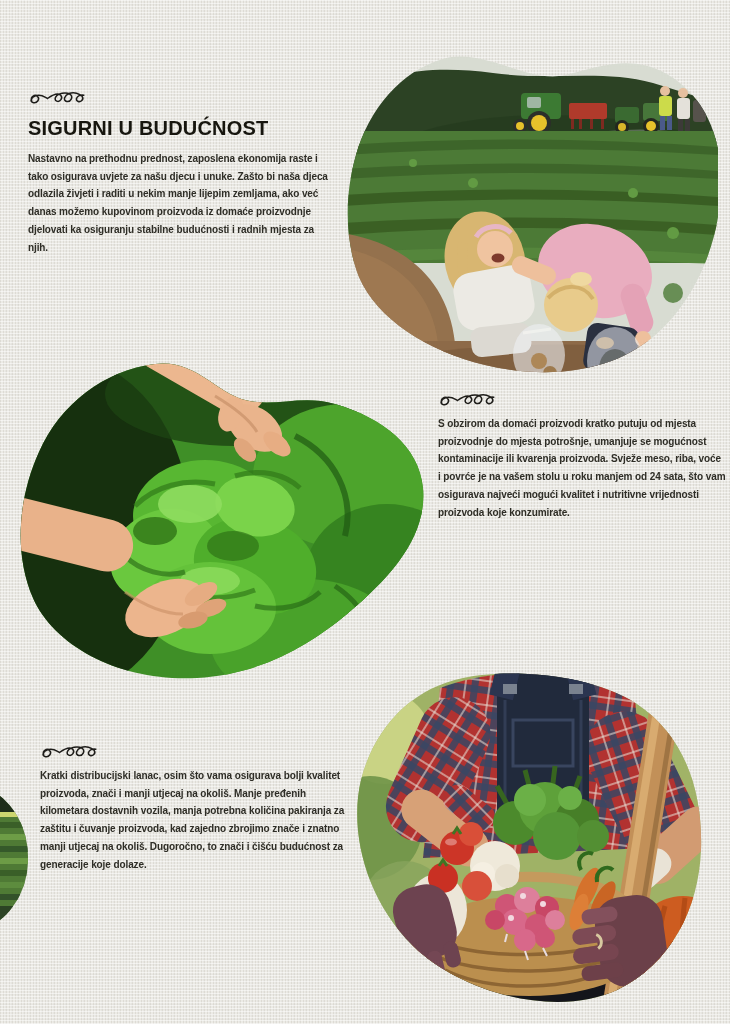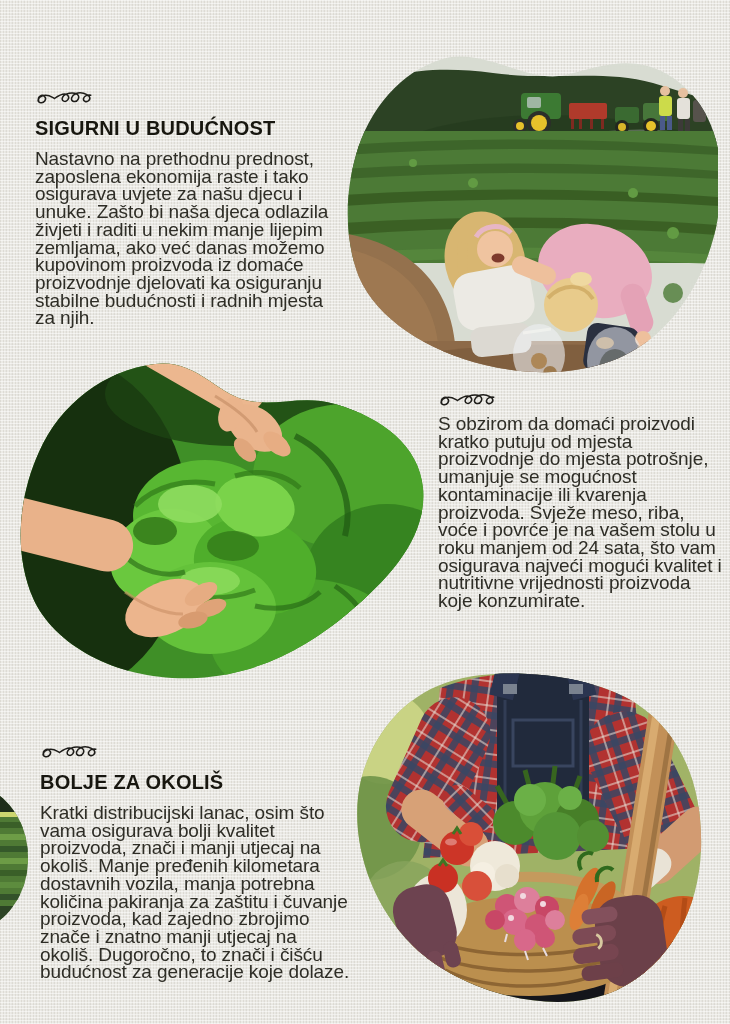--- a/index.html
+++ b/index.html
@@ -18,24 +18,24 @@
   }
   .section{position:absolute;}
   .flourish{display:block;width:66px;height:25px;margin:0 0 2px 1px;}
   .flourish path{stroke:var(--ornament-ink);}
   .section h2{
     margin:6px 0 10px 0;
     font-size:20px;line-height:1.15;font-weight:bold;
     color:var(--heading-ink);letter-spacing:.2px;
   }
   .section p{
-    margin:0;font-size:19px;line-height:17.7px;font-weight:normal;
+    margin:0;font-size:10px;line-height:17.7px;font-weight:bold;
     color:var(--body-ink);letter-spacing:-.1px;
   }
-  #sec-future{left:35px;top:86px;width:305px;}
+  #sec-future{left:28px;top:86px;width:305px;}
   #sec-fresh{left:438px;top:388px;width:288px;}
   #sec-env{left:40px;top:740px;width:312px;}
   .photo{position:absolute;display:block;}
 </style>
 </head>
 <body>
 
 <div class="page">
 
   <svg class="photo" viewBox="0 0 375 345" style="left:343px;top:43px;width:375px;height:345px">
@@ -316,17 +316,16 @@
     <svg class="flourish" viewBox="0 0 100 36">
       <path d="M4 21 C2 15 9 11 13 15 C17 19 12 26 6 24 C1 22 3 16 10 14 C18 11 24 16 28 18 C35 13 44 9 48 13 C52 17 47 24 42 22 C37 20 40 12 50 10 C60 8 67 13 64 19 C61 25 52 23 54 17 C56 11 64 8 72 10 C80 12 84 17 80 21 C77 24 71 23 72 18 C73 14 78 12 83 13" fill="none" stroke-width="2.3" stroke-linecap="round"></path>
     </svg>
     <p>S obzirom da domaći proizvodi kratko putuju od mjesta proizvodnje do mjesta potrošnje, umanjuje se mogućnost kontaminacije ili kvarenja proizvoda. Svježe meso, riba, voće i povrće je na vašem stolu u roku manjem od 24 sata, što vam osigurava najveći mogući kvalitet i nutritivne vrijednosti proizvoda koje konzumirate.</p>
   </div>
 
   <div class="section" id="sec-env">
     <svg class="flourish" viewBox="0 0 100 36">
       <path d="M4 21 C2 15 9 11 13 15 C17 19 12 26 6 24 C1 22 3 16 10 14 C18 11 24 16 28 18 C35 13 44 9 48 13 C52 17 47 24 42 22 C37 20 40 12 50 10 C60 8 67 13 64 19 C61 25 52 23 54 17 C56 11 64 8 72 10 C80 12 84 17 80 21 C77 24 71 23 72 18 C73 14 78 12 83 13" fill="none" stroke-width="2.3" stroke-linecap="round"></path>
     </svg>
-    <h2>BOLJE ZA OKOLIŠ</h2>
     <p>Kratki distribucijski lanac, osim što vama osigurava bolji kvalitet proizvoda, znači i manji utjecaj na okoliš. Manje pređenih kilometara dostavnih vozila, manja potrebna količina pakiranja za zaštitu i čuvanje proizvoda, kad zajedno zbrojimo znače i znatno manji utjecaj na okoliš. Dugoročno, to znači i čišću budućnost za generacije koje dolaze.</p>
   </div>
 
 </div>
 
 </body></html>

